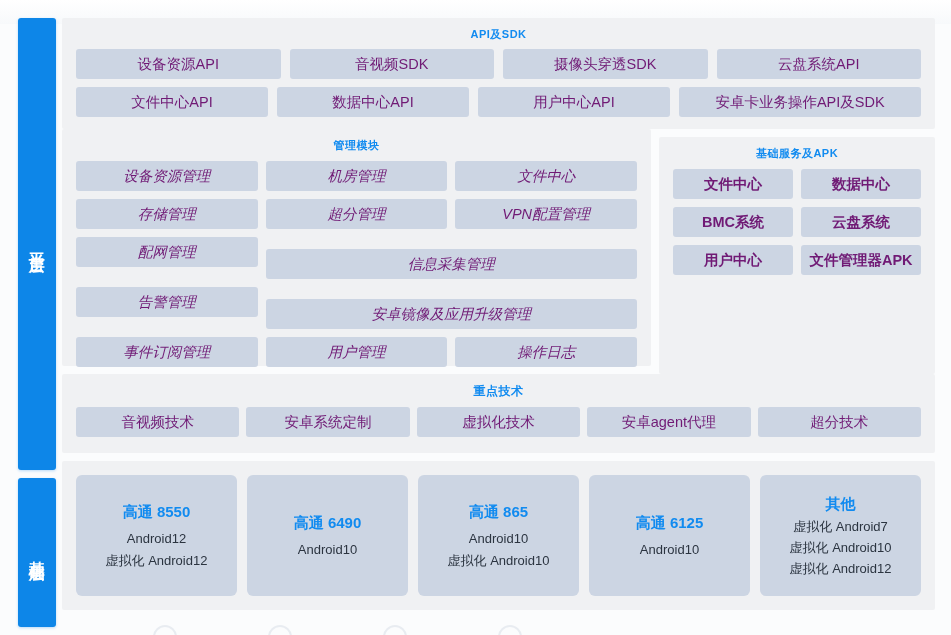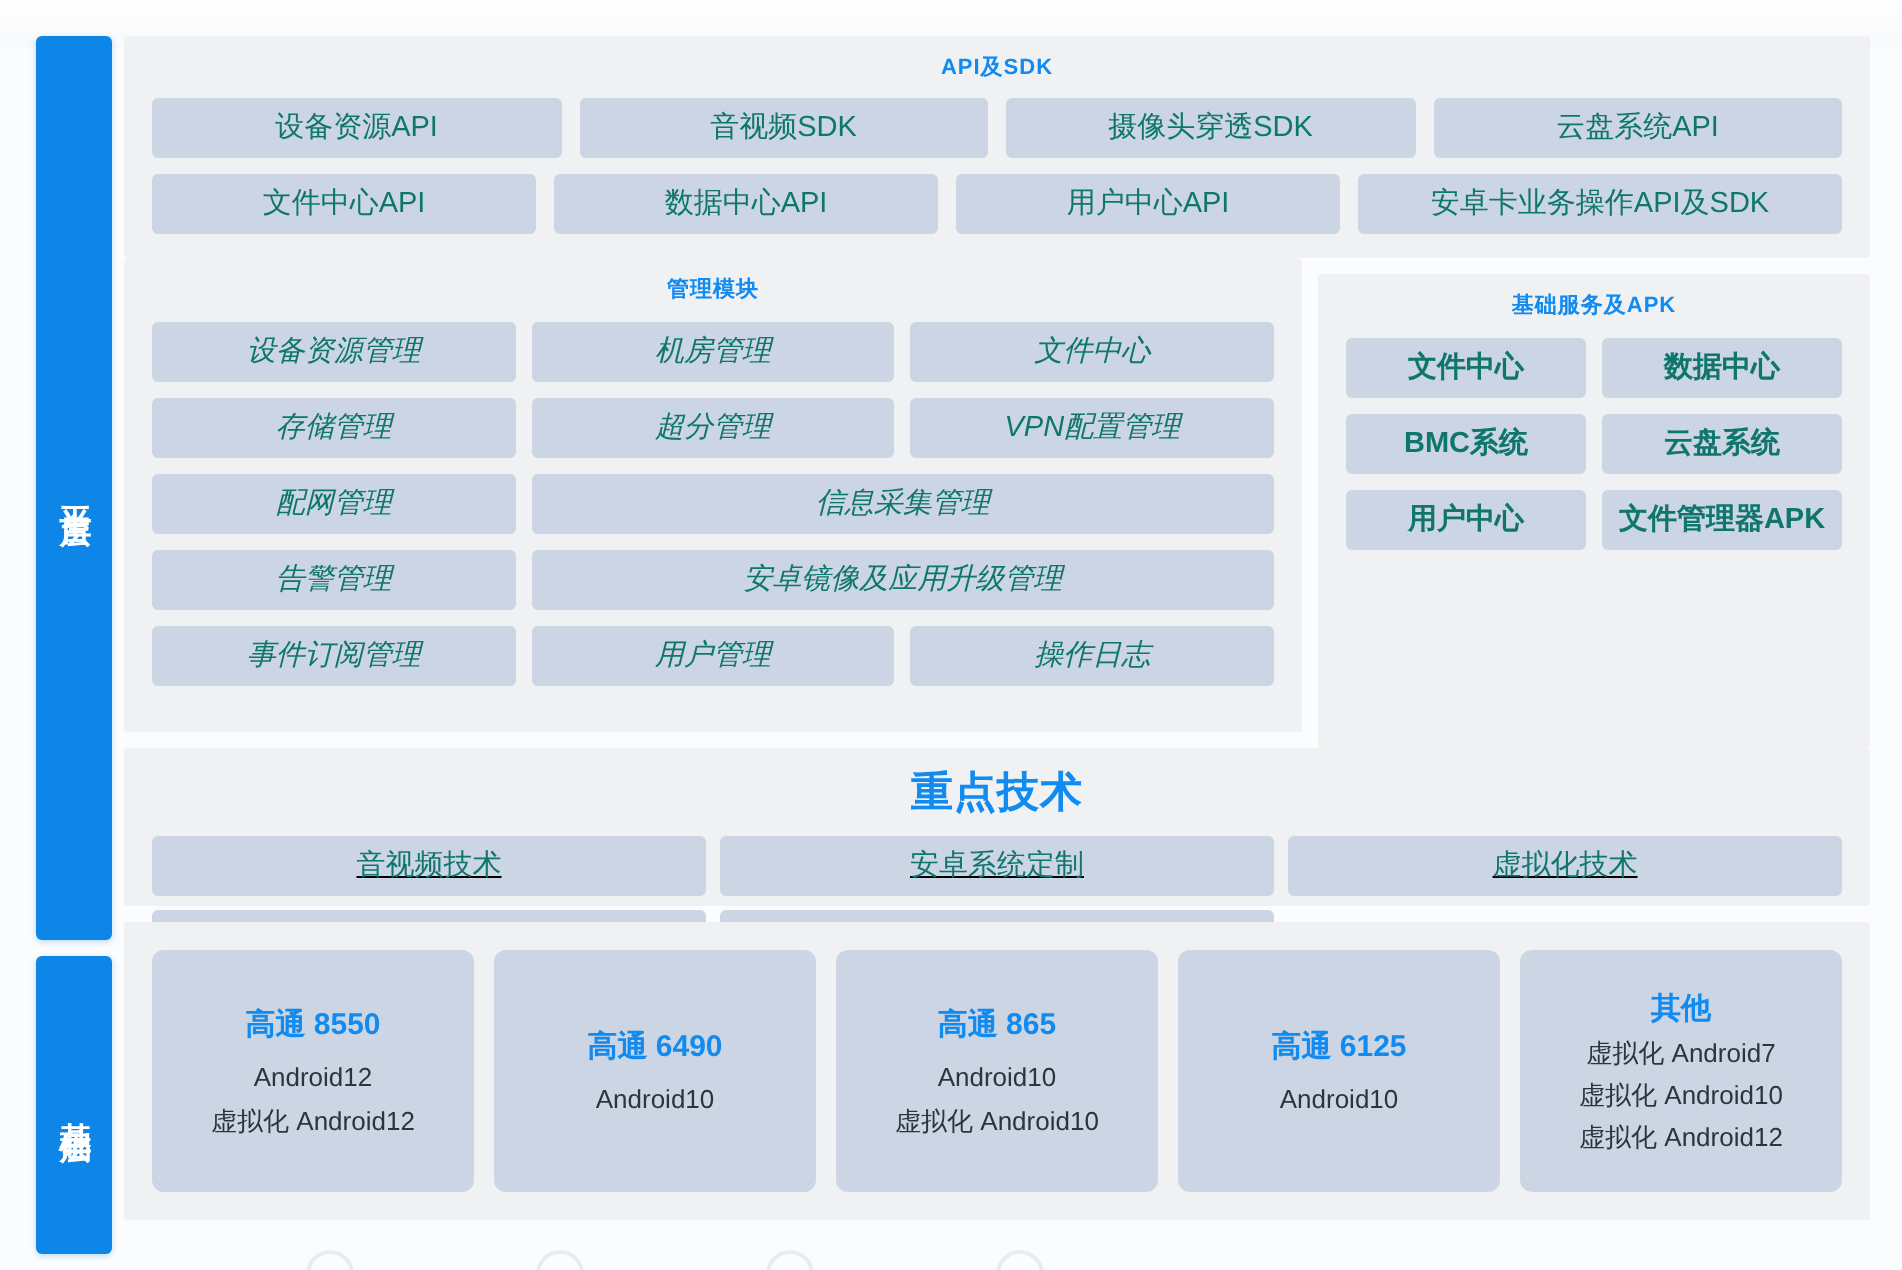--- a/index.html
+++ b/index.html
@@ -85,26 +85,26 @@
 
   .panel-title {
     color: #118bf0;
     font-weight: bold;
     font-size: 11px;
     text-align: center;
     line-height: 1.2;
     margin: 2px 0 9px 0;
     letter-spacing: .5px;
   }
-  .panel-title.small { font-size: 21px; }
+  .panel-title.small { font-size: 12px; }
 
   
   .chip {
     background: #ccd5e3;
-    color: #0f766e;
+    color: #701a75;
     font-size: 14.5px;
     height: 30px;
     line-height: 30px;
     text-align: center;
     border-radius: 3px;
     white-space: nowrap;
     overflow: hidden;
   }
 
   
@@ -133,39 +133,38 @@
     height: 237px;
     padding: 8px 14px 10px 14px;
   }
 
   .mgr-grid {
     display: grid;
     grid-template-columns: repeat(3, 1fr);
     gap: 8px 8px;
     font-style: italic;
   }
-  .mgr-grid .span2 { grid-column: span 2; }
+  .mgr-grid .span2 { grid-column: span 2; margin-top: 12px; }
 
   .svc-grid {
     display: grid;
     grid-template-columns: 1fr 1fr;
     gap: 8px;
     font-weight: bold;
   }
 
   
   #panel-tech {
     height: 79px;
     padding: 8px 14px 10px 14px;
   }
   .tech-grid {
     display: grid;
-    grid-template-columns: repeat(3, 1fr);
+    grid-template-columns: repeat(5, 1fr);
     gap: 7px;
-    text-decoration: underline;
   }
 
   
   #panel-base {
     margin-top: 8px;
     height: 149px;
     padding: 14px 14px 14px 14px;
   }
   .soc-grid {
     display: grid;

